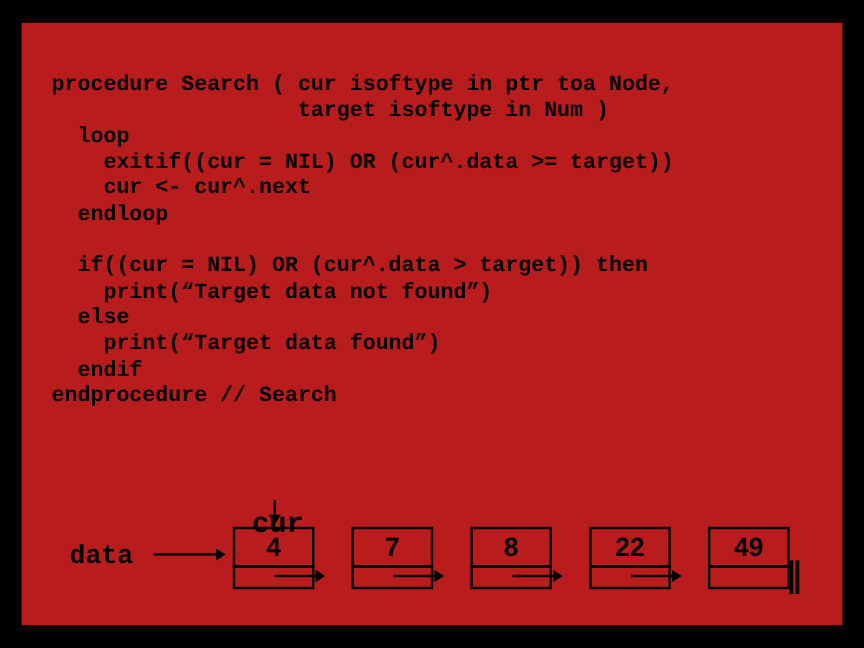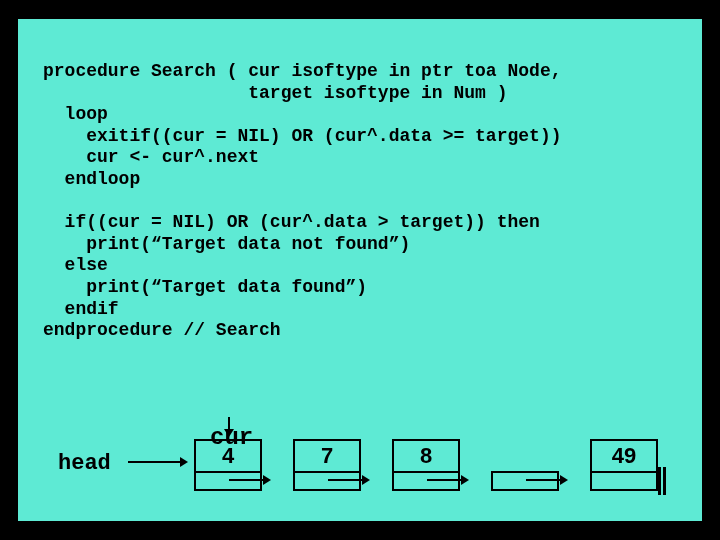--- a/index.html
+++ b/index.html
@@ -8,21 +8,21 @@
     background: #000;
     width: 720px;
     height: 540px;
     display: flex;
     align-items: center;
     justify-content: center;
   }
   .frame {
     width: 690px;
     height: 508px;
-    background: #5eead4;
+    background: #b91c1c;
     border: 3px solid #000;
     position: relative;
     font-family: "Courier New", monospace;
     font-size: 18px;
     color: #000;
     box-sizing: border-box;
   }
   .code {
     position: absolute;
     top: 42px;
@@ -182,21 +182,21 @@
   if((cur = NIL) OR (cur^.data &gt; target)) then
     print(“Target data not found”)
   else
     print(“Target data found”)
   endif
 endprocedure // Search</div>
 
   <div class="cur-label">cur</div>
   <div class="cur-arrow"></div>
 
-  <div class="head-label">head</div>
+  <div class="head-label">data</div>
   <div class="head-arrow"></div>
 
   <div class="diagram">
 
     <div class="node" style="left:176px; top:20px;">
       <div class="node-value">4</div>
       <div class="node-ptr"></div>
       <div class="arrow-out"></div>
     </div>
 
@@ -206,20 +206,21 @@
       <div class="arrow-out"></div>
     </div>
 
     <div class="node" style="left:374px; top:20px;">
       <div class="node-value">8</div>
       <div class="node-ptr"></div>
       <div class="arrow-out"></div>
     </div>
 
     <div class="node" style="left:473px; top:20px;">
+      <div class="node-value">22</div>
       <div class="node-ptr"></div>
       <div class="arrow-out"></div>
     </div>
 
     <div class="node" style="left:572px; top:20px;">
       <div class="node-value">49</div>
       <div class="node-ptr"></div>
       <div class="terminator">
         <div class="bar1"></div>
           <div class="bar2"></div>

